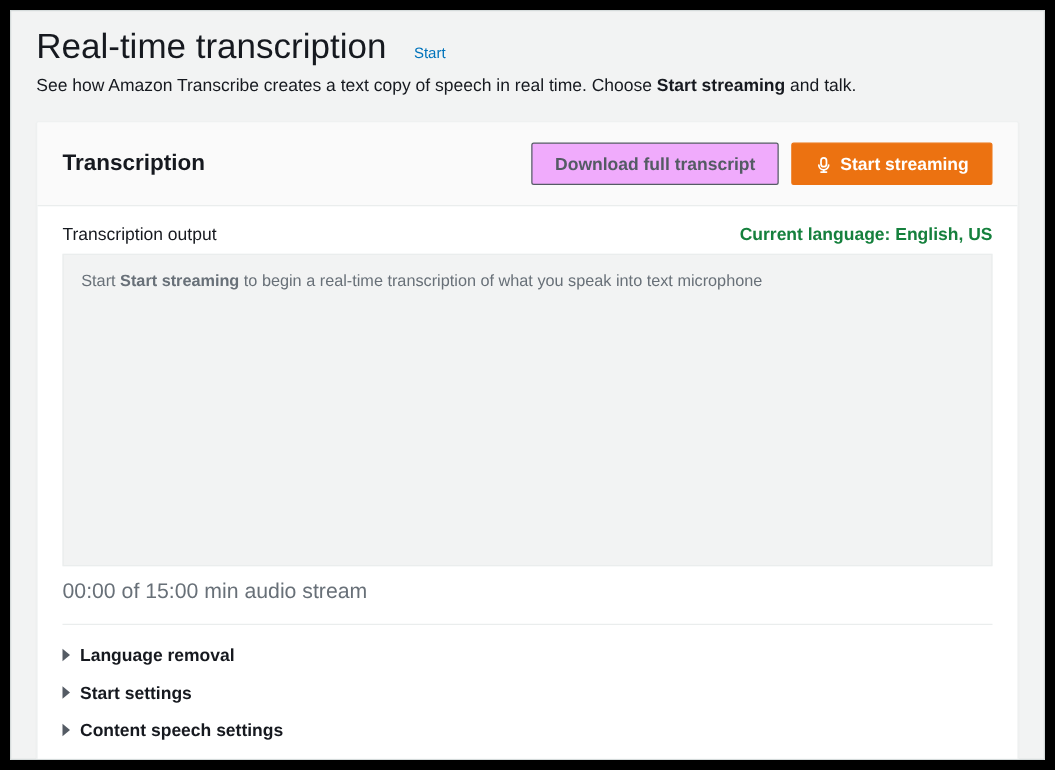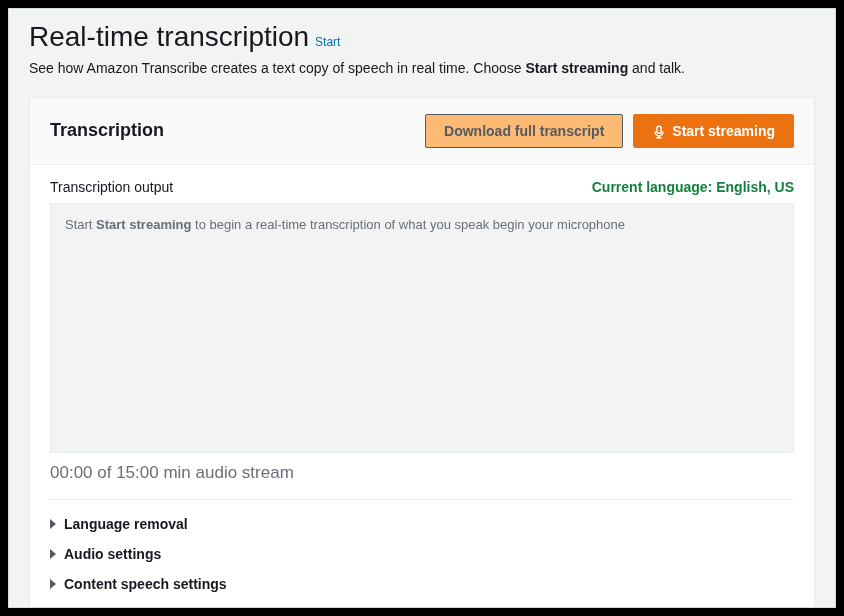--- a/index.html
+++ b/index.html
@@ -16,21 +16,21 @@
     background: #f2f3f3;
     border: 1px solid #d5dbdb;
     overflow: hidden;
   }
   .page-header {
     padding: 12px 20px 0 20px;
   }
   .page-title-row {
     display: flex;
     align-items: baseline;
-    gap: 6px;
+    gap: 22px;
   }
   .page-title {
     font-size: 28px;
     font-weight: 400;
     color: #16191f;
   }
   .info-link {
     font-size: 12px;
     color: #0073bb;
     cursor: pointer;
@@ -72,21 +72,21 @@
     align-items: center;
     gap: 6px;
     font-size: 14px;
     font-weight: 700;
     padding: 6px 18px;
     border-radius: 2px;
     cursor: pointer;
     line-height: 20px;
   }
   .btn-secondary {
-    background: #fdba74;
+    background: #f0abfc;
     color: #545b64;
     border: 1px solid #545b64;
   }
   .btn-primary {
     background: #ec7211;
     color: #ffffff;
     border: 1px solid #ec7211;
   }
   .mic-icon {
     display: inline-block;
@@ -186,33 +186,33 @@
       </div>
     </div>
 
     <div class="panel-body">
       <div class="output-row">
         <div class="output-label">Transcription output</div>
         <div class="current-lang">Current language: English, US</div>
       </div>
 
       <div class="output-area">
-        <span>Start </span><span class="placeholder-strong">Start streaming</span><span> to begin a real-time transcription of what you speak begin your microphone</span>
+        <span>Start </span><span class="placeholder-strong">Start streaming</span><span> to begin a real-time transcription of what you speak into text microphone</span>
       </div>
 
       <div class="stream-time">00:00 of 15:00 min audio stream</div>
 
       <div class="settings-list">
         <div class="settings-item">
           <span class="caret"></span>
           <span>Language removal</span>
         </div>
         <div class="settings-item">
           <span class="caret"></span>
-          <span>Audio settings</span>
+          <span>Start settings</span>
         </div>
         <div class="settings-item">
           <span class="caret"></span>
           <span>Content speech settings</span>
         </div>
         <div class="settings-item">
           <span class="caret"></span>
           <span>Customizations</span>
         </div>
       </div>

